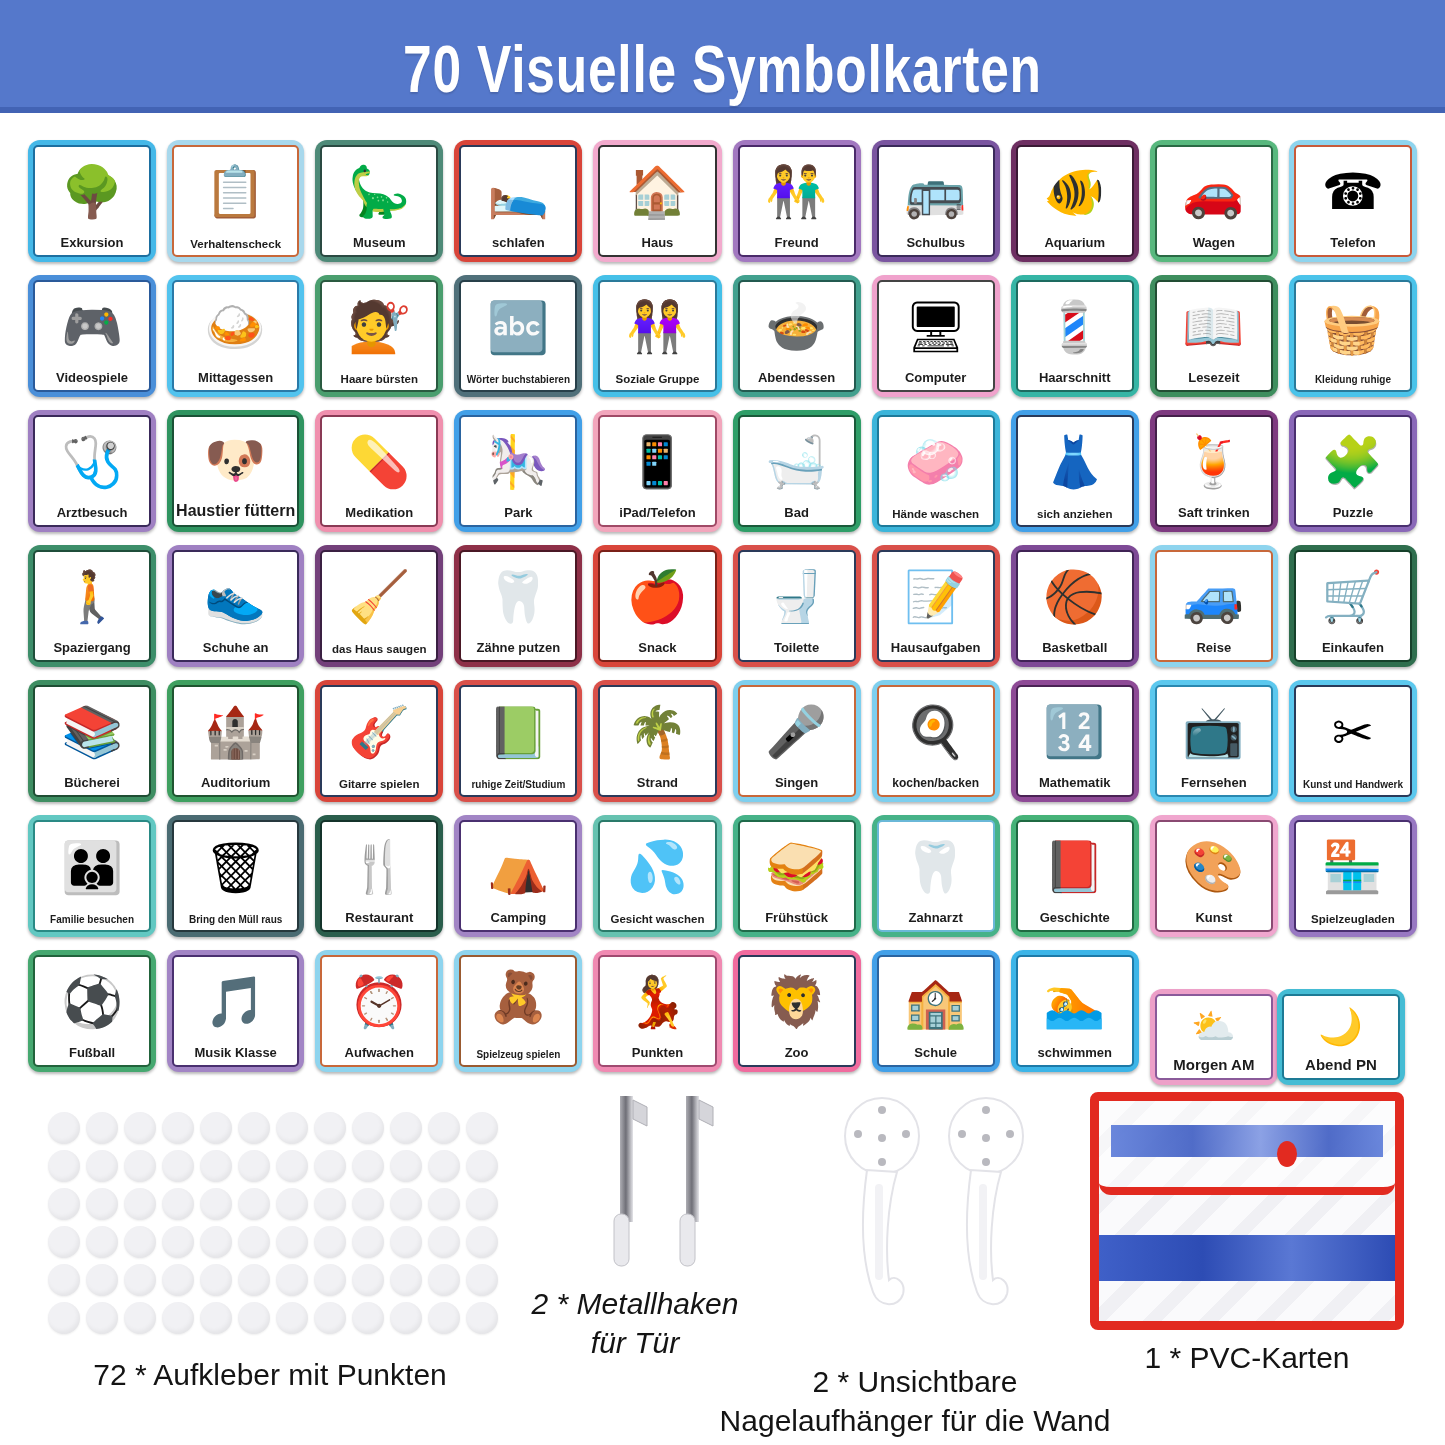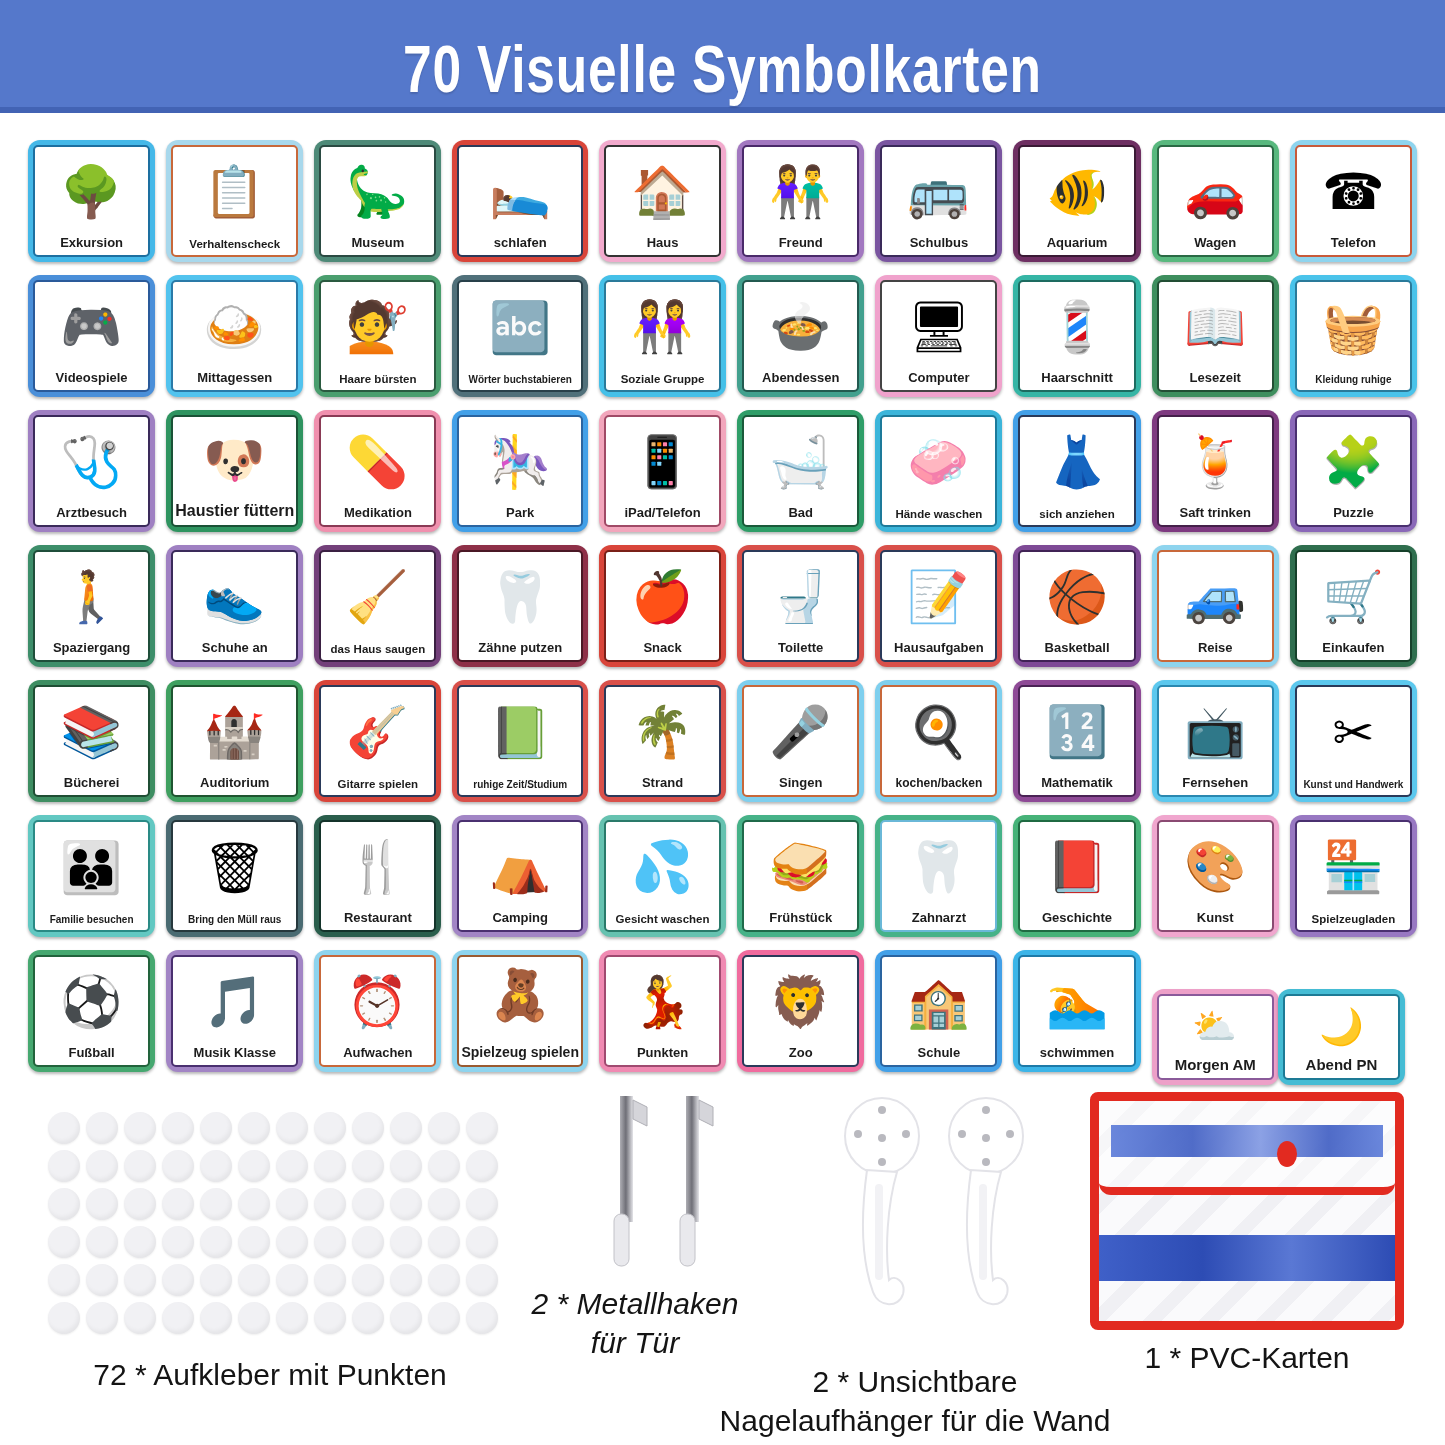--- a/index.html
+++ b/index.html
@@ -493,21 +493,21 @@
   <div class="card" style="background: rgb(142, 212, 238);">
     <div class="card-inner" style="border-color: rgb(200, 104, 58);">
       <div class="card-icon">⏰</div>
       <div class="card-label">Aufwachen</div>
     </div>
   </div>
 
   <div class="card" style="background: rgb(142, 212, 238);">
     <div class="card-inner" style="border-color: rgb(154, 90, 48);">
       <div class="card-icon">🧸</div>
-      <div class="card-label" style="font-size: 14px; margin-top: 12px;">Spielzeug spielen</div>
+      <div class="card-label" style="font-size: 10px; margin-top: 12px;">Spielzeug spielen</div>
     </div>
   </div>
 
   <div class="card" style="background: rgb(240, 138, 178);">
     <div class="card-inner" style="border-color: rgb(160, 74, 112);">
       <div class="card-icon">💃</div>
       <div class="card-label">Punkten</div>
     </div>
   </div>
 

